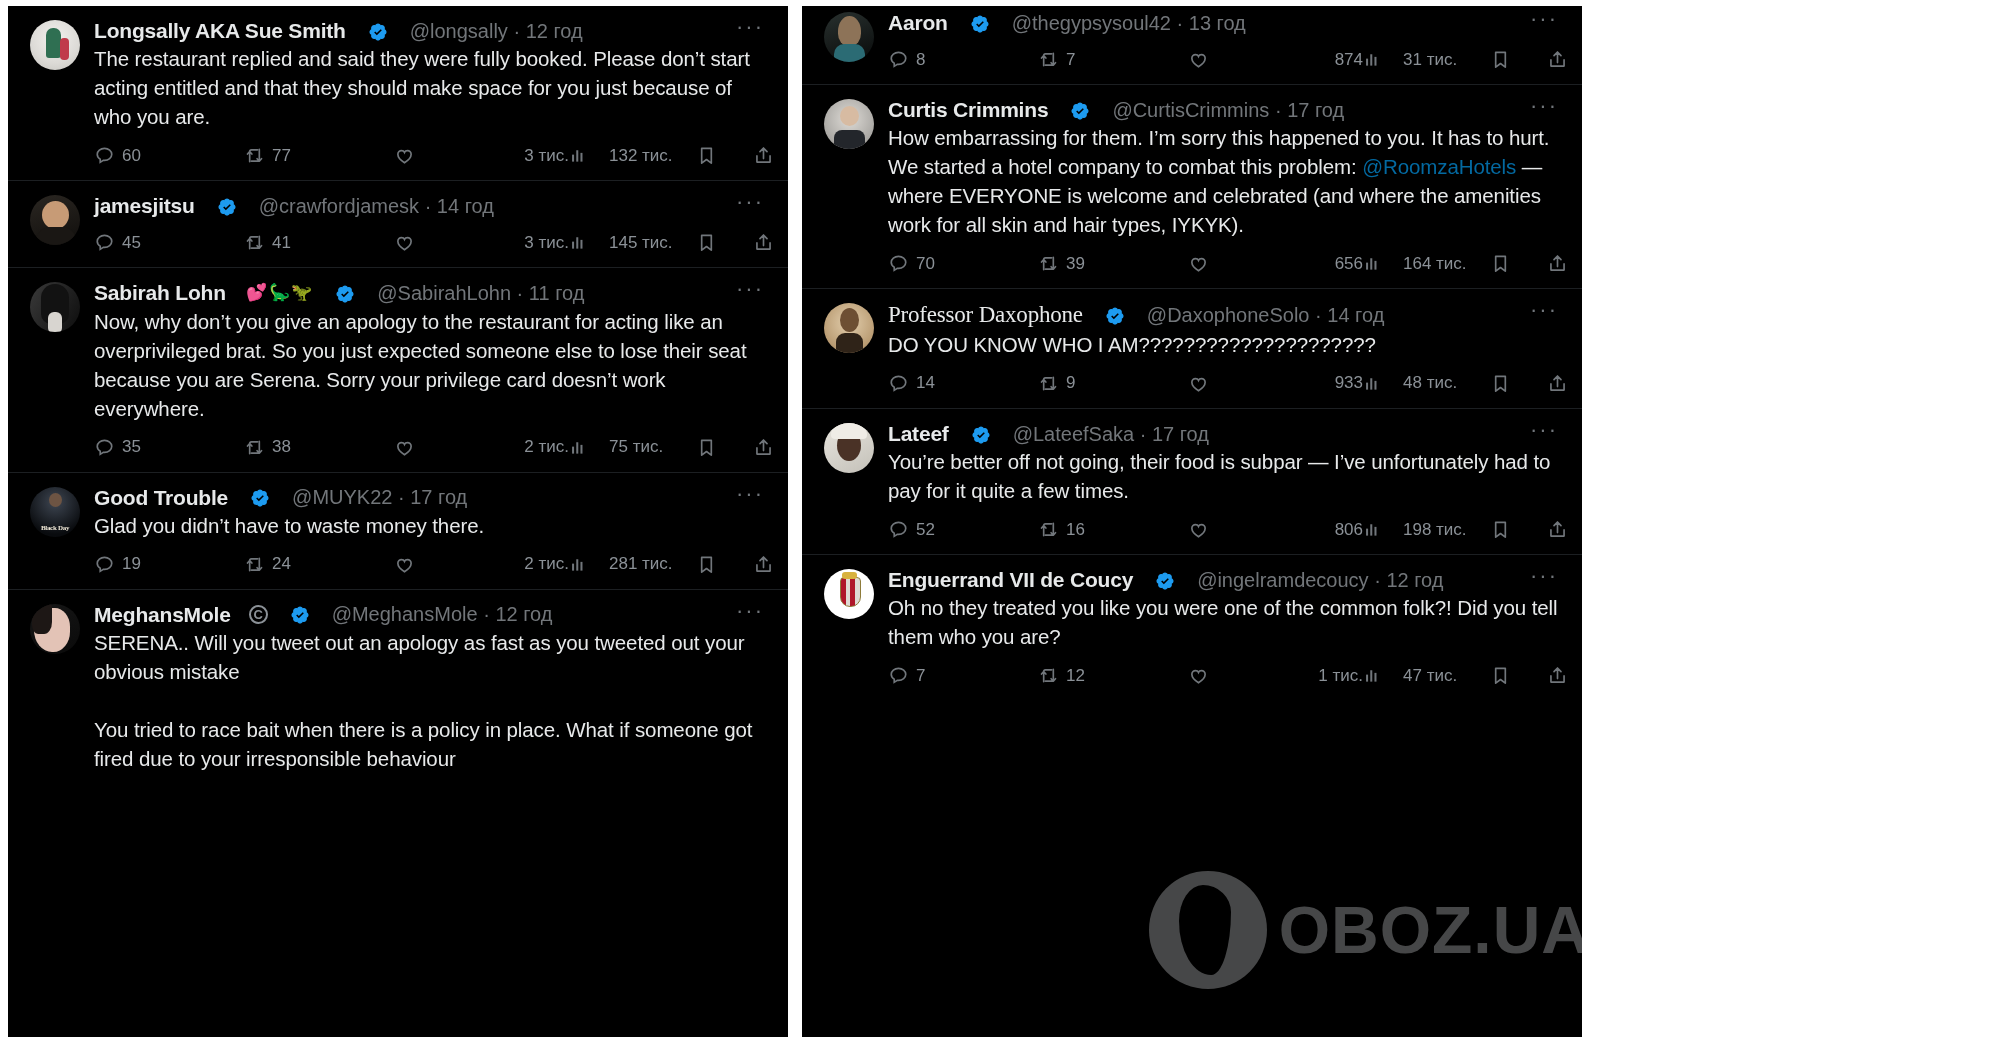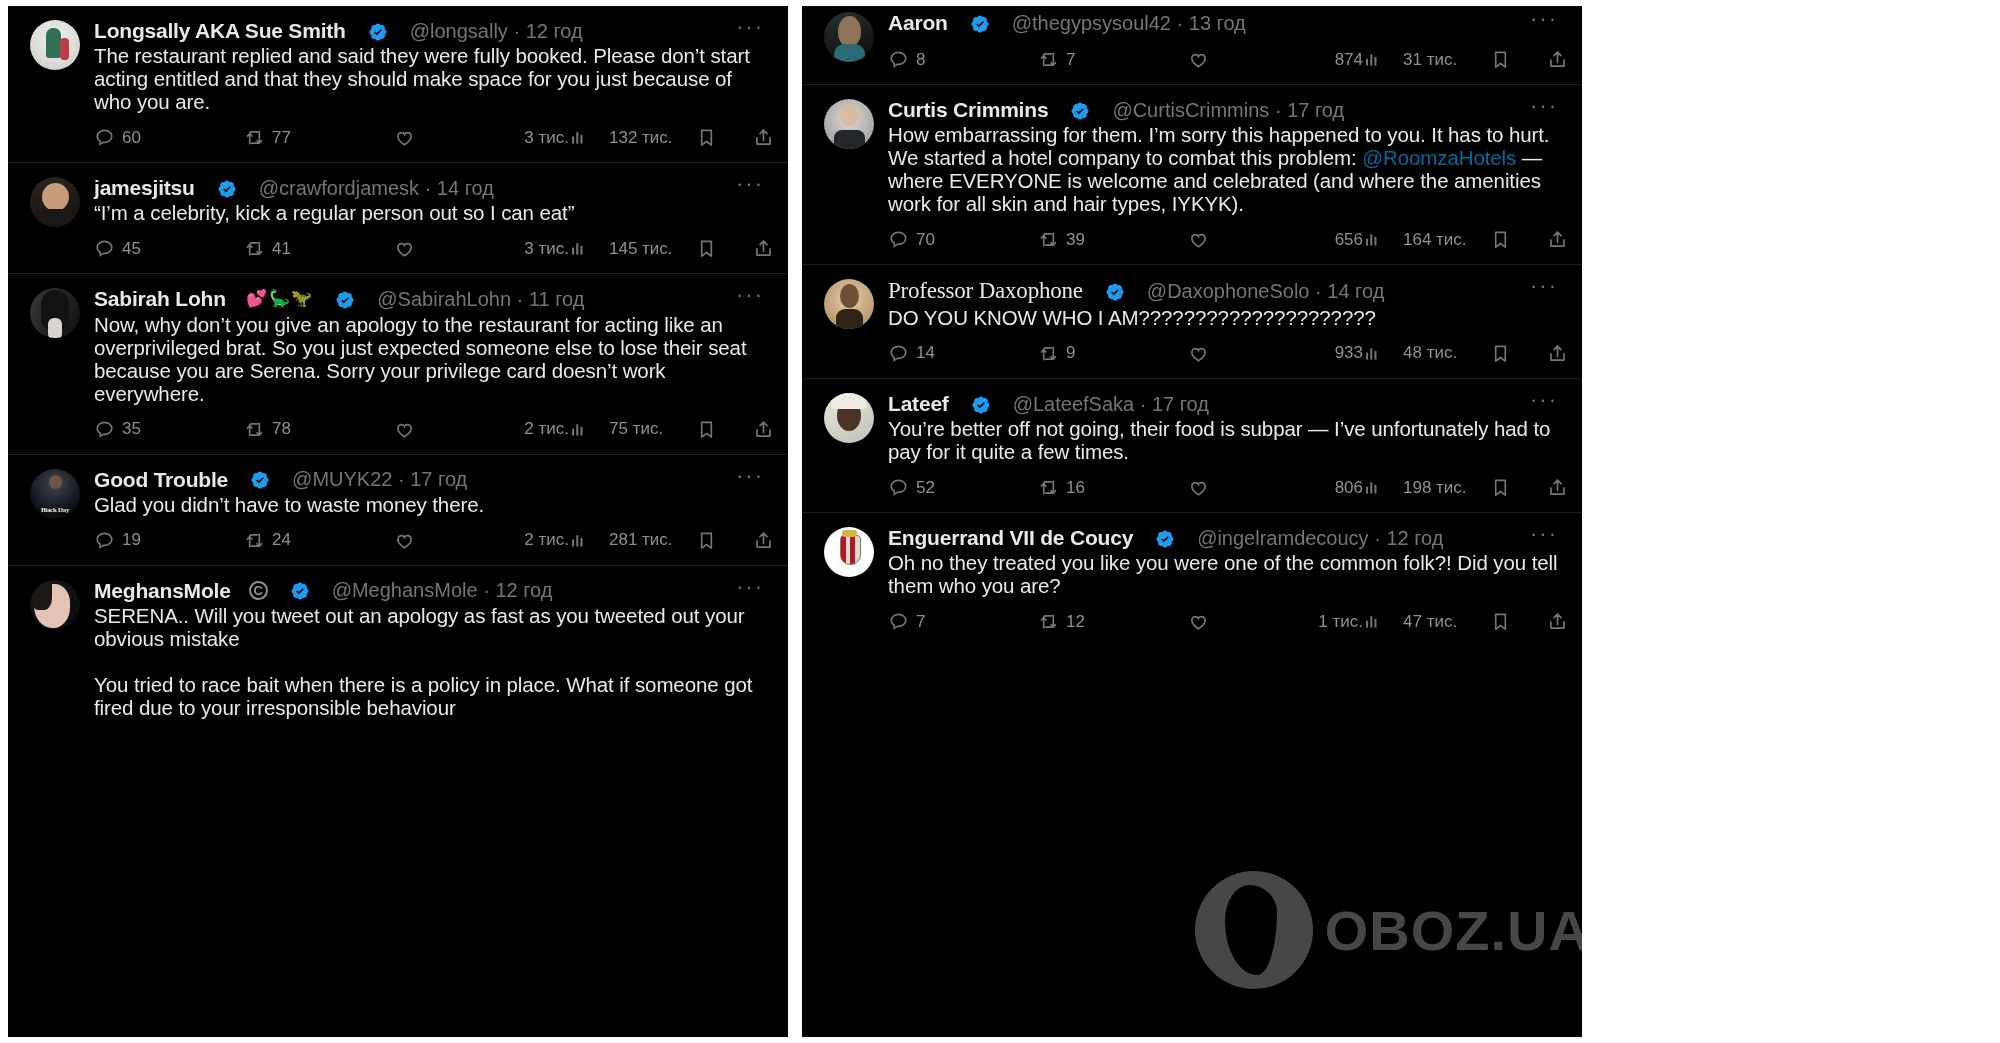--- a/index.html
+++ b/index.html
@@ -94,21 +94,21 @@
     top: 1px;
   }
   .handle {
     color: #72767a;
     font-size: 20px;
     margin-left: 1px;
   }
   .tweet-text {
     color: #e7e9ea;
     font-size: 20.5px;
-    line-height: 23px;
+    line-height: 29px;
     letter-spacing: -0.1px;
     word-wrap: break-word;
     white-space: pre-wrap;
   }
   .mention { color: #0369a1; }
 
   .more-dots {
     position: absolute;
     right: 10px;
     top: 2px;
@@ -162,21 +162,21 @@
   .wm-globe::after {
     content: "";
     position: absolute;
     left: 30px; top: 14px;
     width: 52px; height: 90px;
     background: #000;
     border-radius: 46% 54% 38% 62% / 40% 30% 70% 60%;
   }
   .wm-text {
     color: #b9bbbd;
-    font-size: 56px;
+    font-size: 66px;
     font-weight: bold;
     letter-spacing: 1px;
     font-family: "Liberation Sans", sans-serif;
   }
 
   
   .av-longsally { background: radial-gradient(circle at 50% 38%, #f3f1ee 0%, #dcdad6 60%, #c4c2bd 100%); }
   .av-longsally::before {
     content: ""; position: absolute; left: 16px; top: 8px;
     width: 15px; height: 30px; border-radius: 7px 7px 3px 3px; background: #2f6f52;
@@ -359,21 +359,20 @@
         <div class="headline">
           <span class="dispname">jamesjitsu</span>
           <span class="verified">
             <svg viewBox="0 0 24 24">
                 <path fill="#1d9bf0" d="M22.25 12c0-1.43-.88-2.67-2.19-3.34.46-1.39.2-2.9-.81-3.91s-2.52-1.27-3.91-.81C14.67 2.63 13.43 1.75 12 1.75s-2.67.88-3.34 2.19c-1.39-.46-2.9-.2-3.91.81s-1.27 2.52-.81 3.91C2.63 9.33 1.75 10.57 1.75 12s.88 2.67 2.19 3.34c-.46 1.39-.2 2.9.81 3.91s2.52 1.27 3.91.81c.67 1.31 1.91 2.19 3.34 2.19s2.67-.88 3.34-2.19c1.39.46 2.9.2 3.91-.81s1.27-2.52.81-3.91c1.31-.67 2.19-1.91 2.19-3.34z"></path>
                 <path fill="#000" d="M10.6 15.9l-3.2-3.2 1.3-1.3 1.9 1.9 4.7-4.7 1.3 1.3z"></path>
               </svg>
           </span>
           <span class="handle"><span>@crawfordjamesk</span> <span>·</span> <span>14 год</span></span>
         </div>
-        <div class="tweet-text">“I’m a celebrity, kick a regular person out so I can eat”</div>
         <div class="actions">
           <div class="act a-reply">
             <span class="ico">
                 <svg viewBox="0 0 24 24">
                   <path fill="none" stroke="#71767b" stroke-width="1.9" d="M12 3.8c-4.6 0-8.3 3.1-8.3 6.9 0 2.3 1.3 4.3 3.4 5.5v3.6l3.5-2.3c.45.07.92.1 1.4.1 4.6 0 8.3-3.1 8.3-6.9S16.6 3.8 12 3.8z"></path>
                 </svg>
               </span>
             <span class="cnt">45</span>
           </div>
           <div class="act a-rt">
@@ -448,21 +447,21 @@
                 </svg>
               </span>
             <span class="cnt">35</span>
           </div>
           <div class="act a-rt">
             <span class="ico">
                 <svg viewBox="0 0 24 24">
                   <path fill="none" stroke="#71767b" stroke-width="1.9" stroke-linecap="round" stroke-linejoin="round" d="M6.5 19V7.5a2 2 0 0 1 2-2h7M6.5 7.5L4 10.3M6.5 7.5L9 10.3M17.5 5v11.5a2 2 0 0 1-2 2h-7M17.5 18.5L15 15.7M17.5 18.5L20 15.7"></path>
                 </svg>
               </span>
-            <span class="cnt">78</span>
+            <span class="cnt">38</span>
           </div>
           <div class="act a-like">
             <span class="ico">
                 <svg viewBox="0 0 24 24">
                   <path fill="none" stroke="#71767b" stroke-width="1.9" d="M12 20.3s-7.6-4.6-7.6-9.6c0-2.4 1.9-4.3 4.2-4.3 1.6 0 2.9.9 3.4 2.1.5-1.2 1.8-2.1 3.4-2.1 2.3 0 4.2 1.9 4.2 4.3 0 5-7.6 9.6-7.6 9.6z"></path>
                 </svg>
               </span>
             <span class="cnt">2 тис.</span>
           </div>
           <div class="act a-views">

